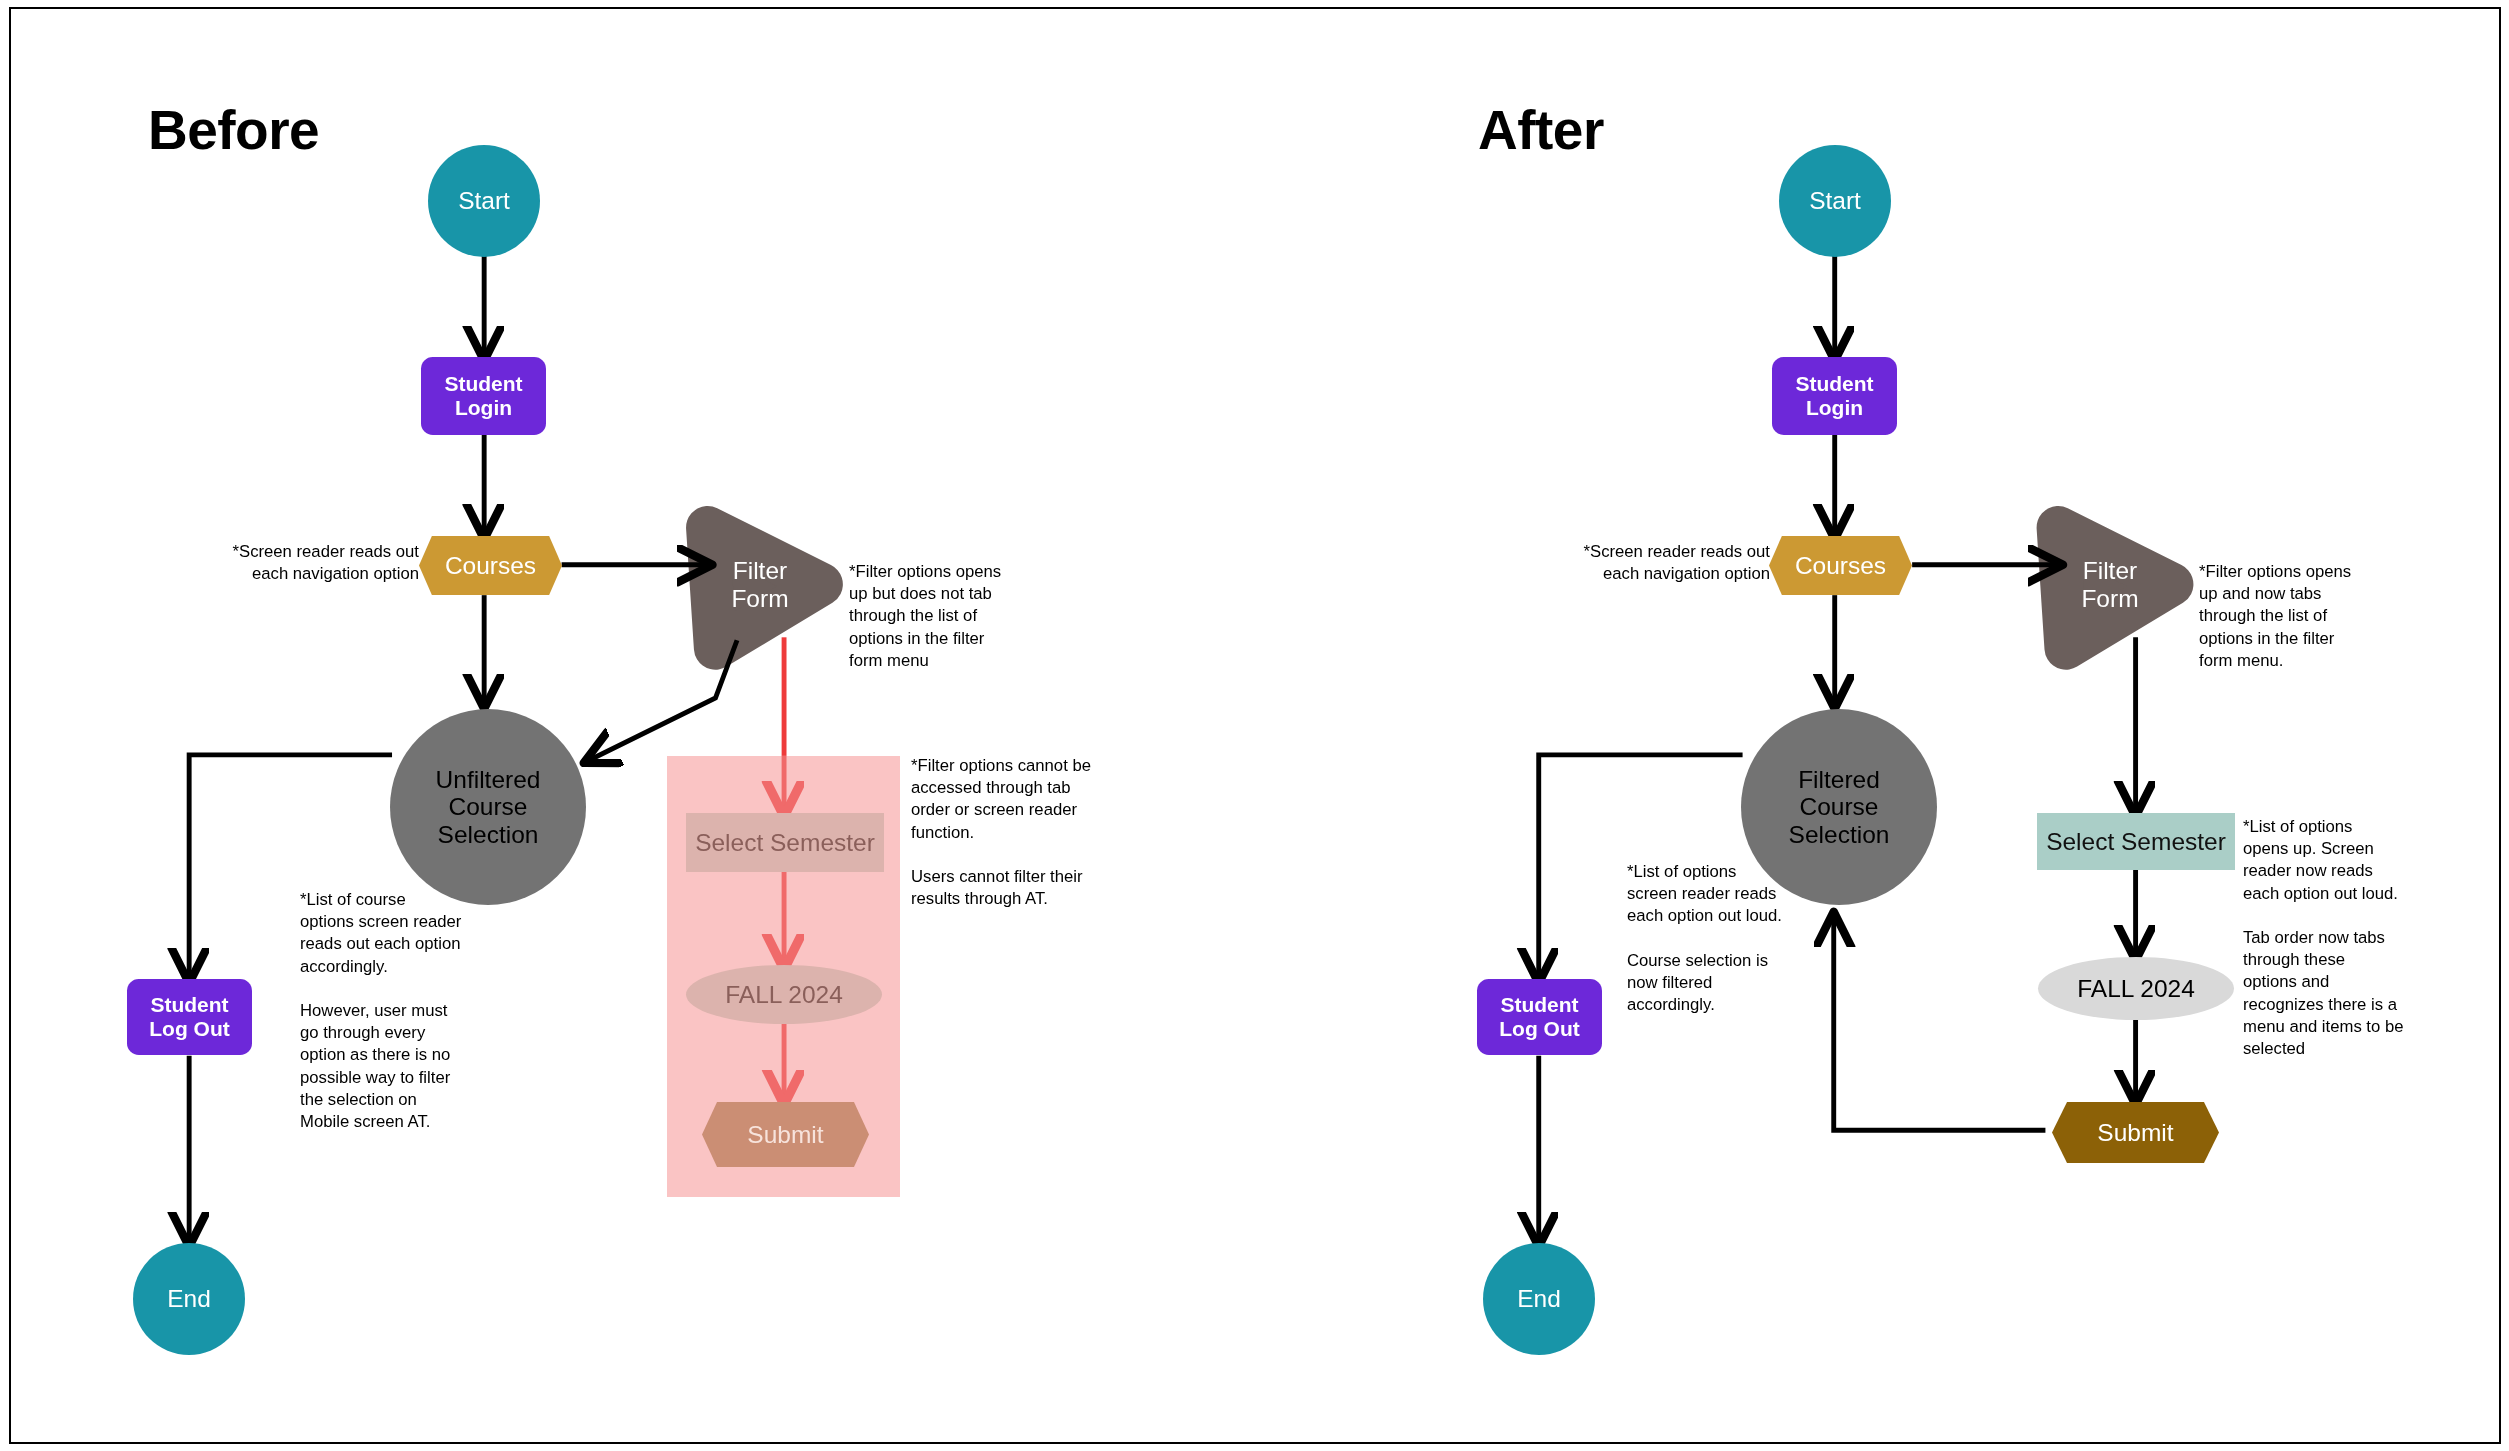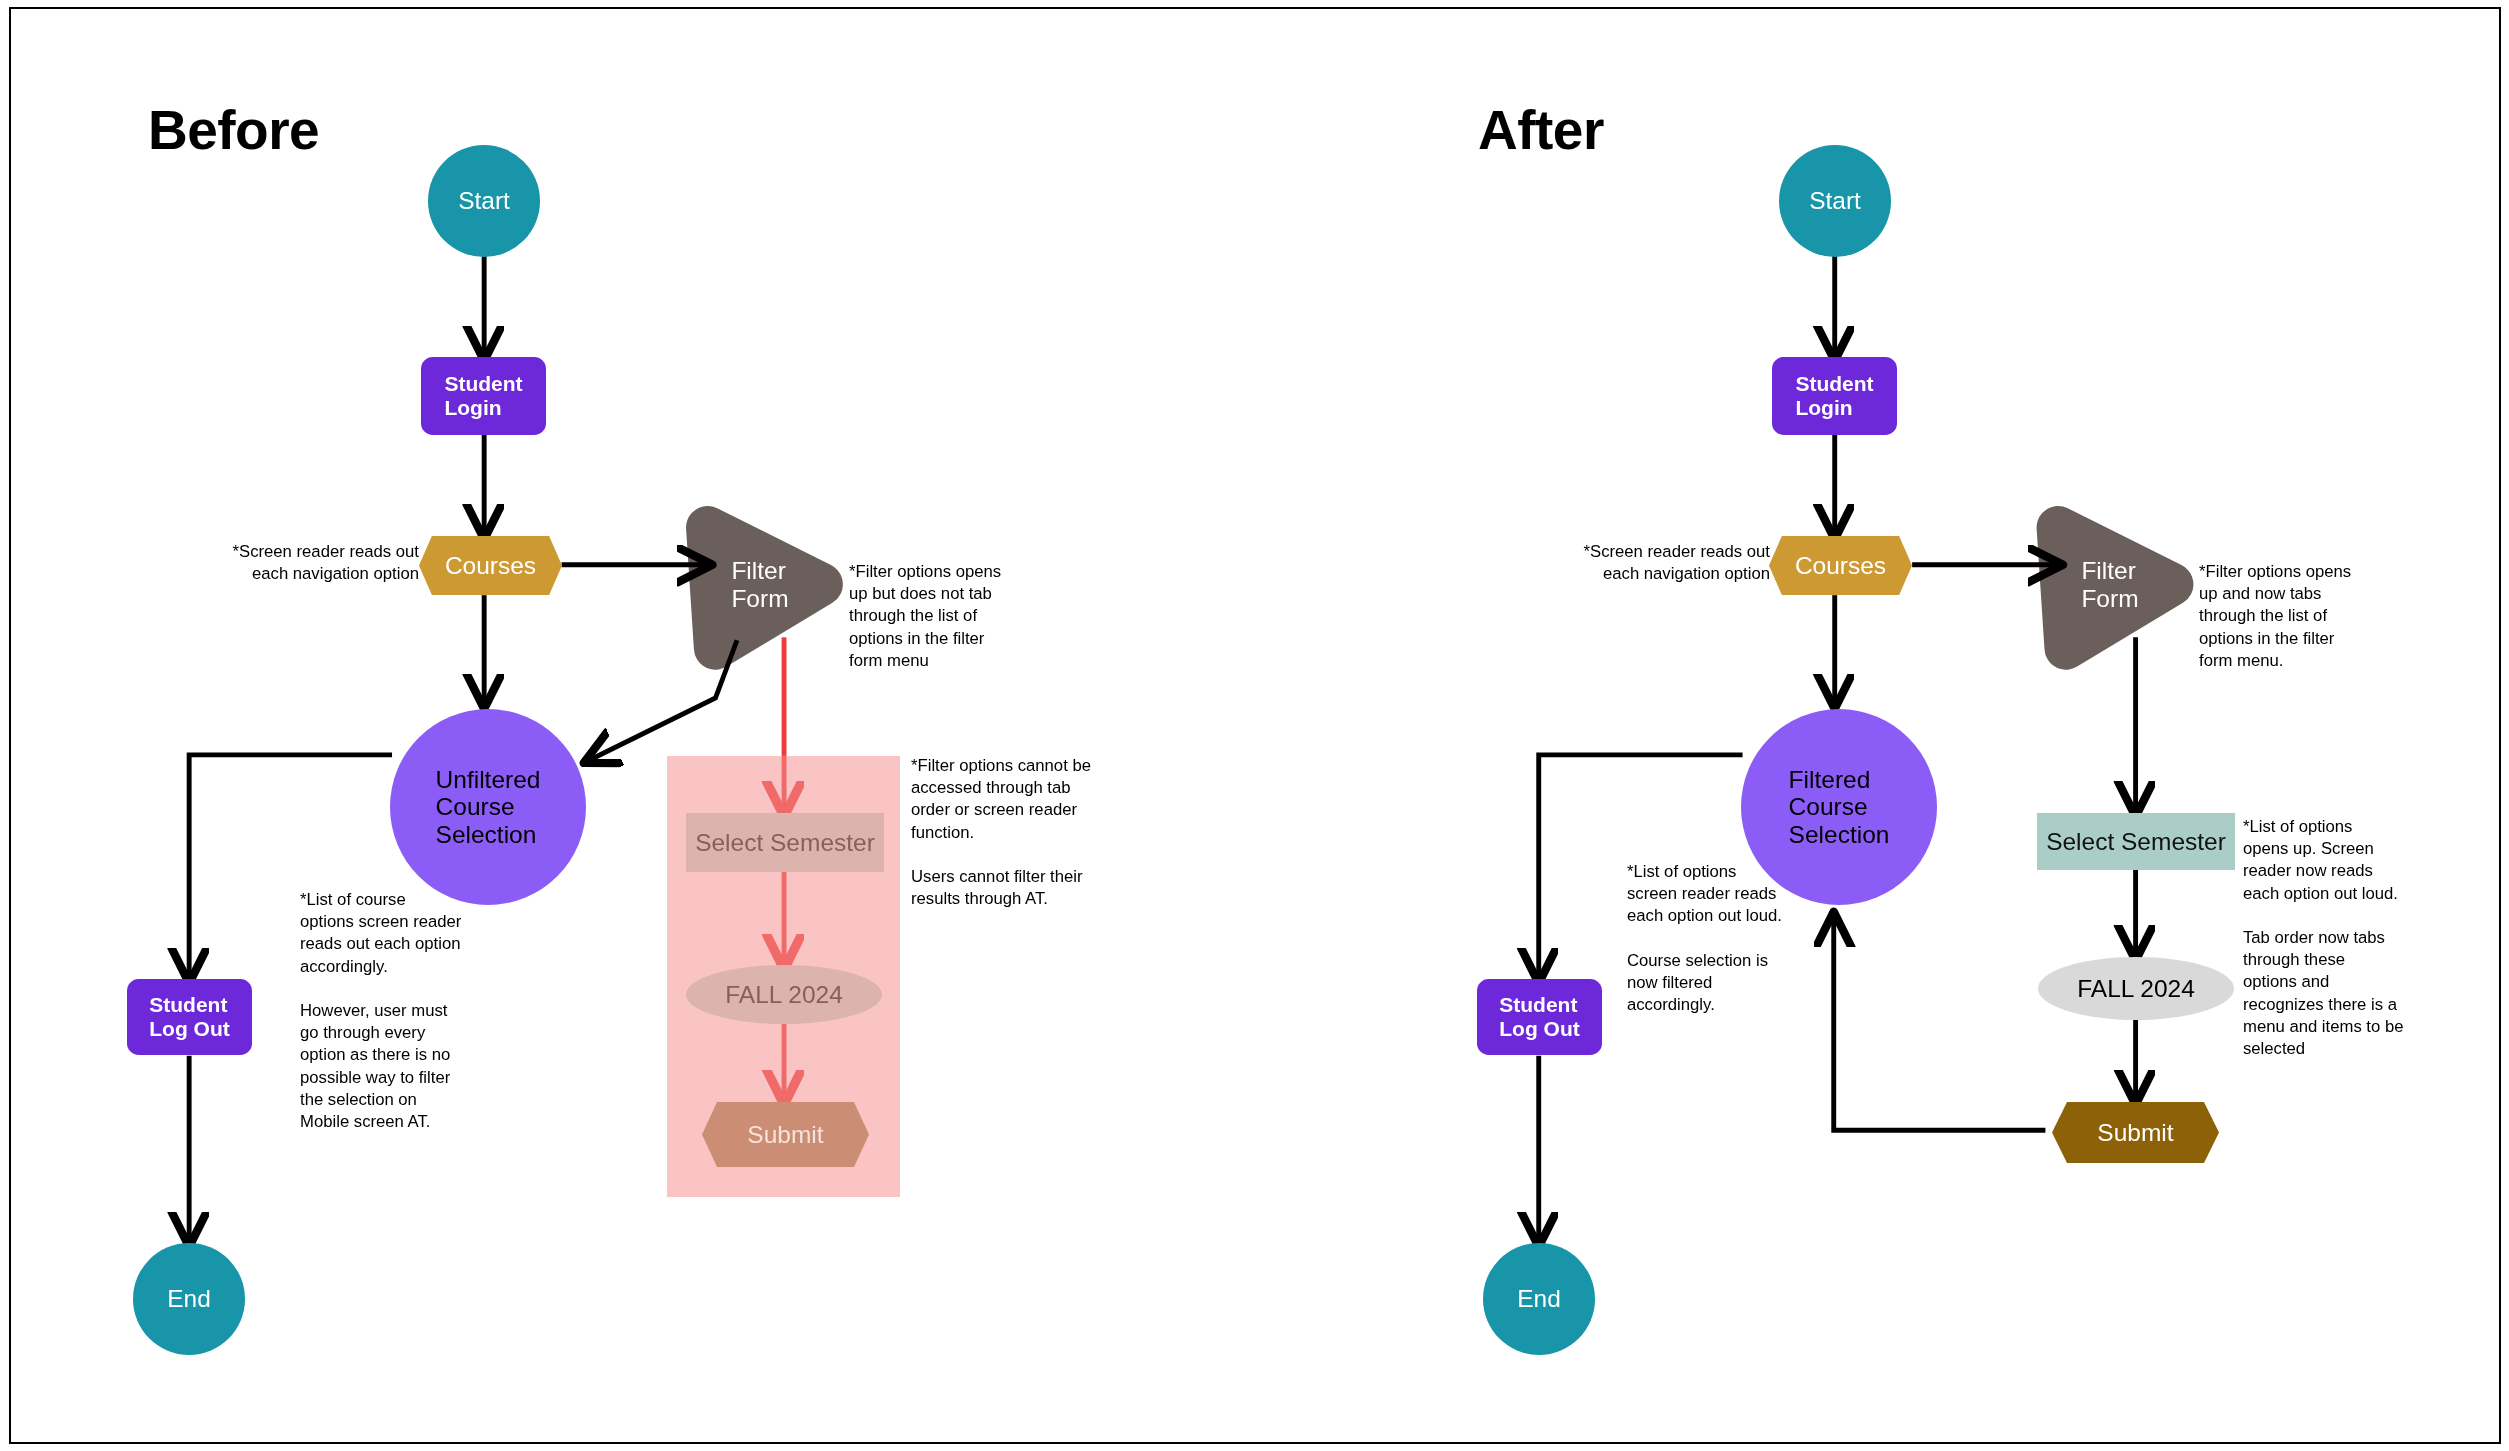--- a/index.html
+++ b/index.html
@@ -39,21 +39,21 @@
     font-weight: bold;
     color: #000000;
     letter-spacing: -0.5px;
     white-space: nowrap;
   }
   .node {
     position: absolute;
     display: flex;
     align-items: center;
     justify-content: center;
-    text-align: left;
+    text-align: center;
     box-sizing: border-box;
     line-height: 1.12;
   }
   .node-circle-teal {
     background: #1895a8;
     border-radius: 50%;
     color: #ffffff;
     font-size: 24.5px;
   }
   .node-rounded-purple {
@@ -75,21 +75,21 @@
     font-size: 24.5px;
     clip-path: polygon(9% 0%, 91% 0%, 100% 50%, 91% 100%, 9% 100%, 0% 50%);
   }
   .node-hex-salmon {
     background: #cb8e74;
     color: #f7e3dc;
     font-size: 24.5px;
     clip-path: polygon(9% 0%, 91% 0%, 100% 50%, 91% 100%, 9% 100%, 0% 50%);
   }
   .node-circle-gray {
-    background: #8b5cf6;
+    background: #737373;
     border-radius: 50%;
     color: #000000;
     font-size: 24.5px;
   }
   .node-ellipse-gray {
     background: #d9d9d9;
     border-radius: 50%;
     color: #000000;
     font-size: 24.5px;
   }

